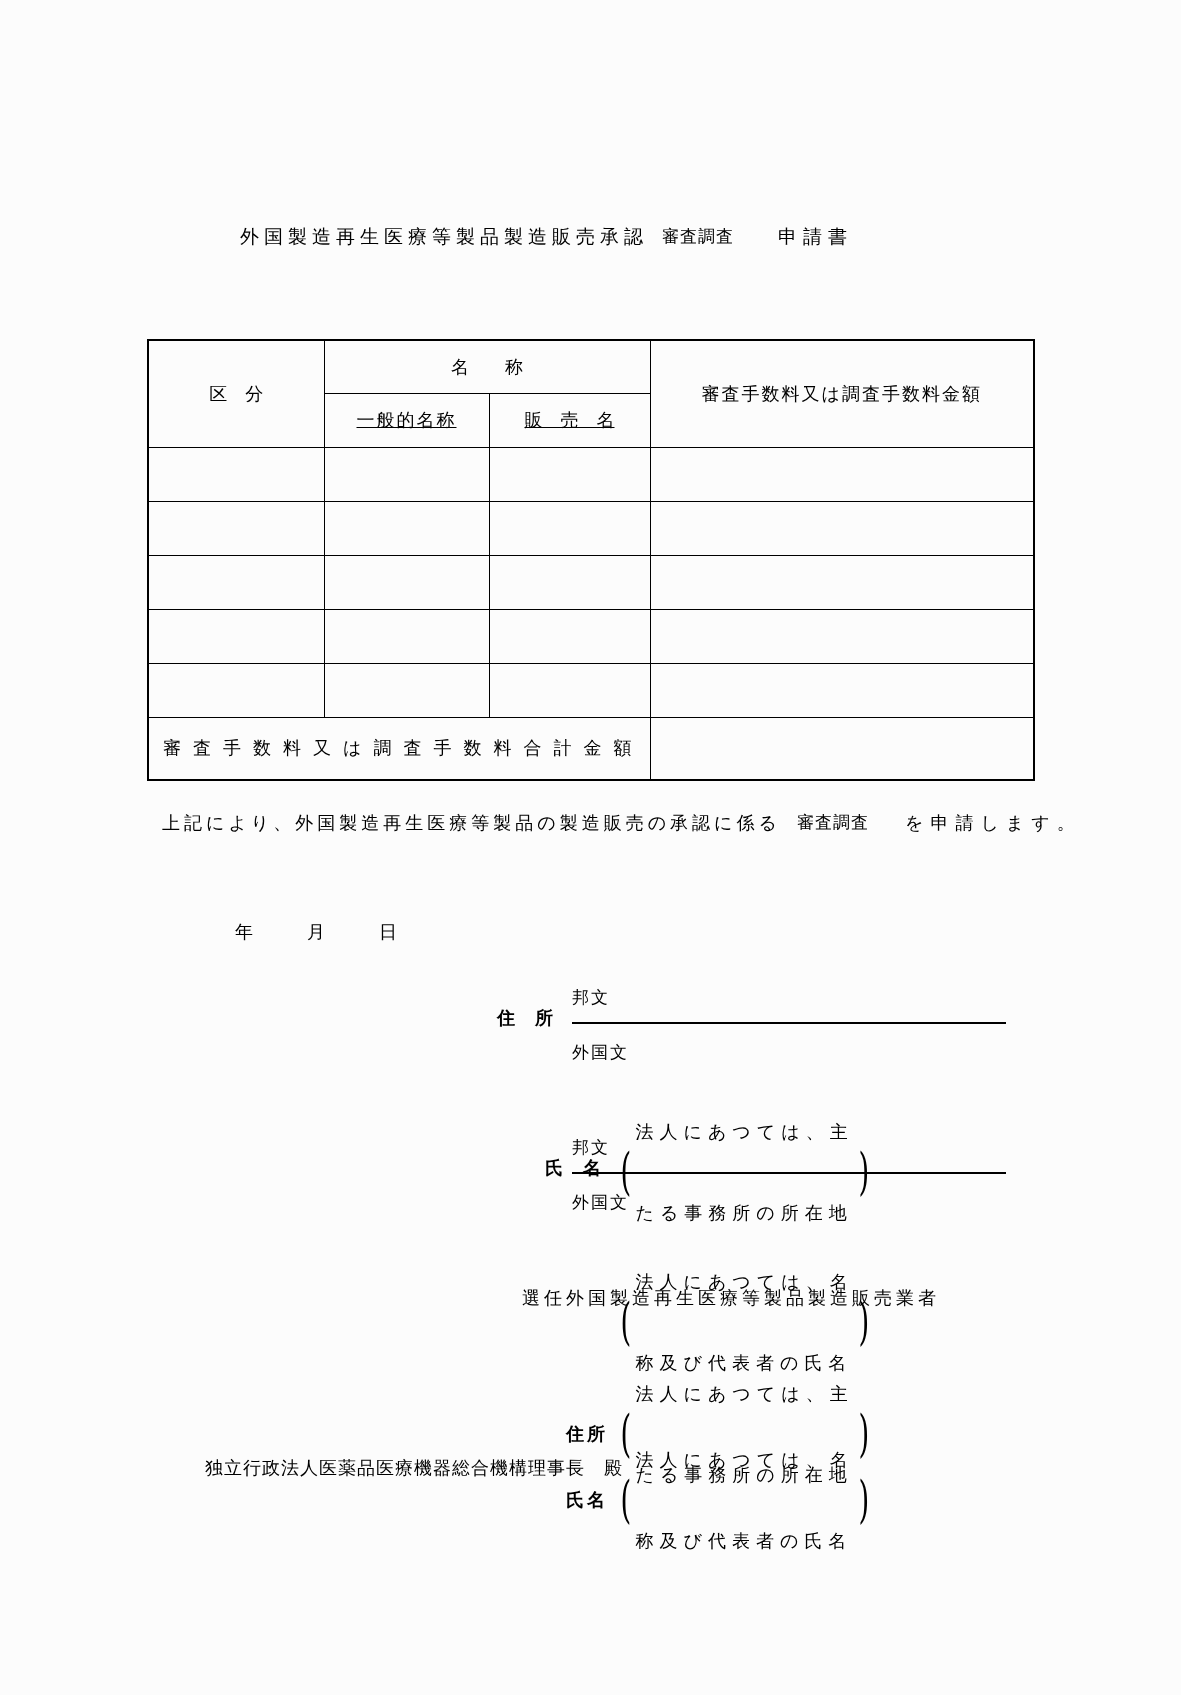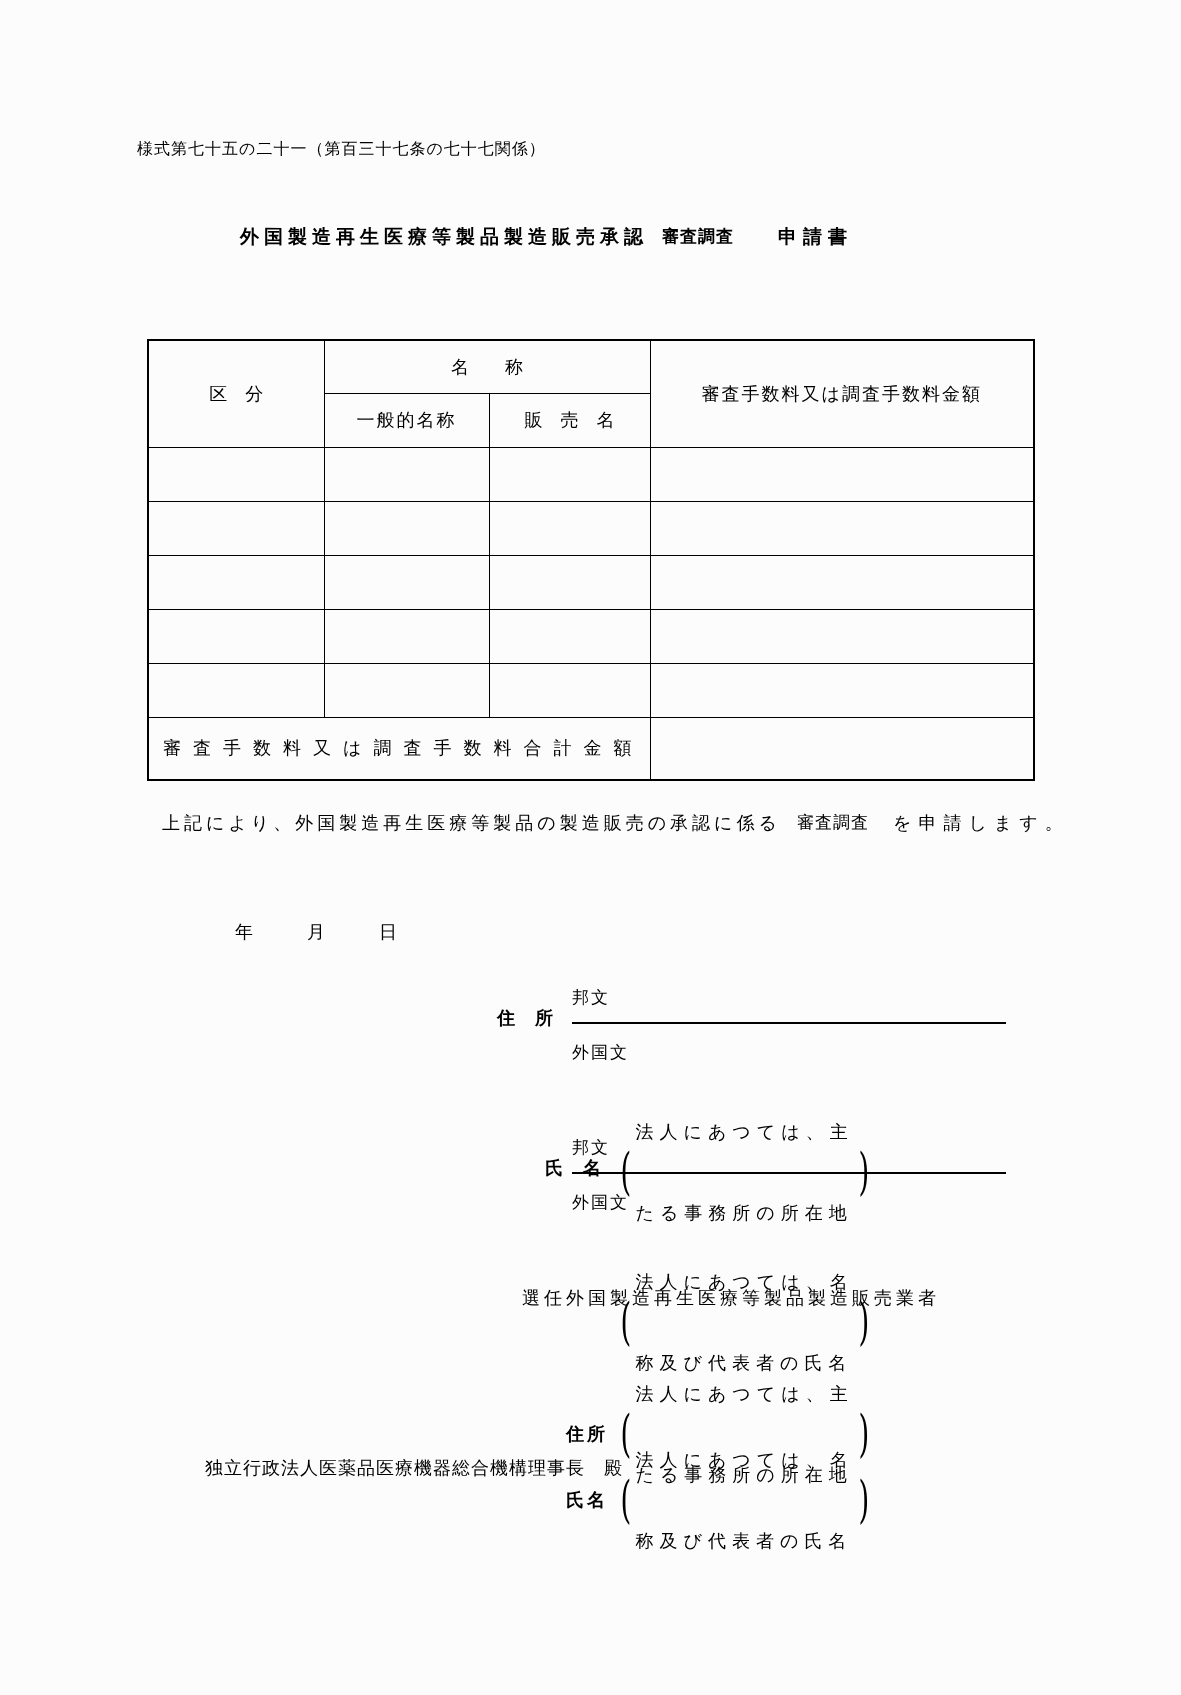--- a/index.html
+++ b/index.html
@@ -9,49 +9,49 @@
     margin:0 auto;
     background:#fcfcfc;
     color:#000;
     font-family:"DejaVu Serif","Liberation Serif",serif;
     overflow:hidden;
   }
   .abs{position:absolute;}
   .t16{font-size:16px;letter-spacing:1px;white-space:pre;}
 
   
-  #title-row{left:240px;top:222px;display:flex;align-items:center;font-weight:bold;}
+  #title-row{left:240px;top:222px;display:flex;align-items:center;}
   #title-prefix{font-size:19px;letter-spacing:5px;}
   .choice-stack{display:inline-flex;justify-content:center;
     font-size:17px;line-height:29px;letter-spacing:1px;}
   #title-row .choice-stack{margin-left:14px;}
   #title-suffix{font-size:19px;letter-spacing:6px;margin-left:44px;}
 
   
   #fee-table{
     position:absolute;left:147px;top:339px;
     border-collapse:collapse;table-layout:fixed;
     width:886px;
     border:2px solid #000;
     font-size:18px;
   }
   #fee-table td{border:1px solid #000;text-align:center;vertical-align:middle;padding:12px;}
   #fee-table .hrow1{height:53px;}
-  #fee-table .hrow2{height:54px;}
+  #fee-table .hrow2{height:54px;text-decoration:underline;}
   #fee-table tbody.empty tr{height:54px;}
   #fee-table .frow{height:63px;}
   #fee-table td.fee-head{letter-spacing:2px;}
   #fee-table td.total-label{text-align:left;padding-left:14px;letter-spacing:12px;white-space:nowrap;overflow:hidden;}
   #fee-table td.generic-head{letter-spacing:2px;}
 
   
   #statement-row{left:162px;top:808px;display:flex;align-items:center;}
   #statement-text{font-size:18px;letter-spacing:4px;}
   #statement-row .choice-stack{margin-left:16px;}
-  #statement-suffix{font-size:18px;letter-spacing:7px;margin-left:24px;}
+  #statement-suffix{font-size:18px;letter-spacing:7px;margin-left:36px;}
 
   
   #date-line{left:235px;top:920px;font-size:18px;white-space:pre;}
 
   
   .field-label{font-size:18px;letter-spacing:1px;white-space:pre;font-weight:bold;}
   .lang-label{font-size:17px;letter-spacing:2px;white-space:pre;}
   .write-line{position:absolute;height:2px;background:#000;width:434px;left:572px;}
 
   .pgroup{display:flex;align-items:center;}
@@ -63,21 +63,20 @@
   .agent-row{display:flex;align-items:center;}
   .agent-row .field-label{margin-right:8px;letter-spacing:3px;}
 
   #addressee{left:205px;top:1456px;font-size:18px;letter-spacing:1px;white-space:pre;text-align:right;}
 </style>
 </head>
 <body>
 
 <div id="canvas">
 
-  <div class="abs t16" style="left:137px;top:139px;">様式第七十五の二十一（第百三十七条の七十七関係）</div>
 
   <div class="abs" id="title-row">
     <span id="title-prefix">外国製造再生医療等製品製造販売承認</span>
     <span class="choice-stack">
       <span>審査</span>
       <span>調査</span>
     </span>
     <span id="title-suffix">申請書</span>
   </div>
 

